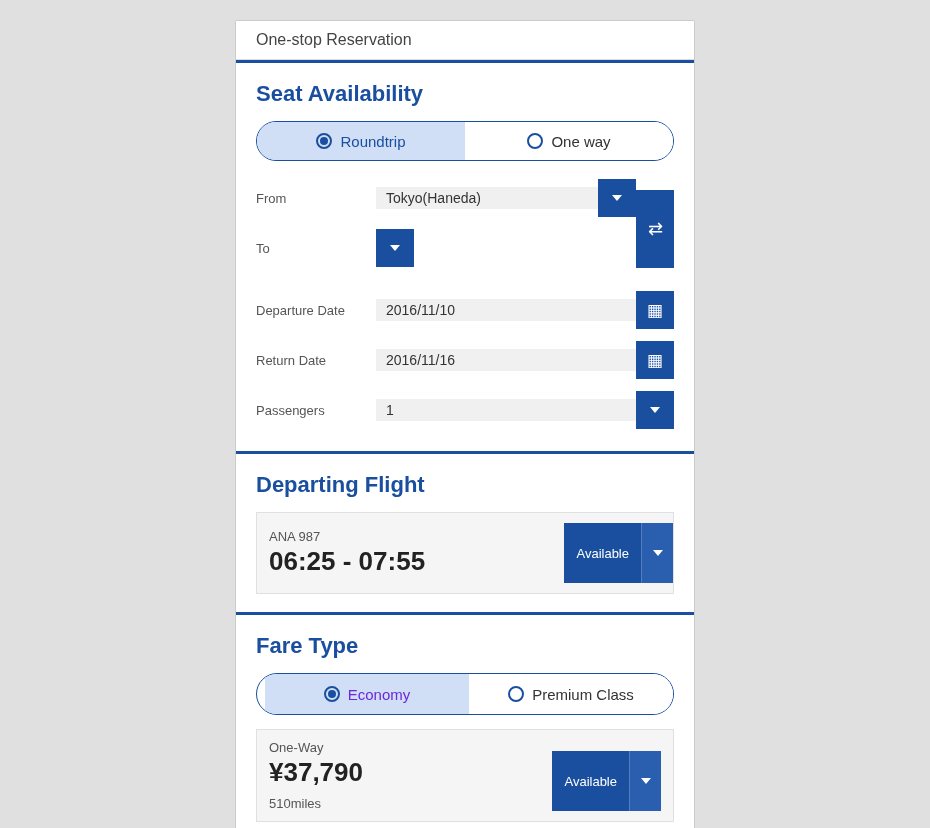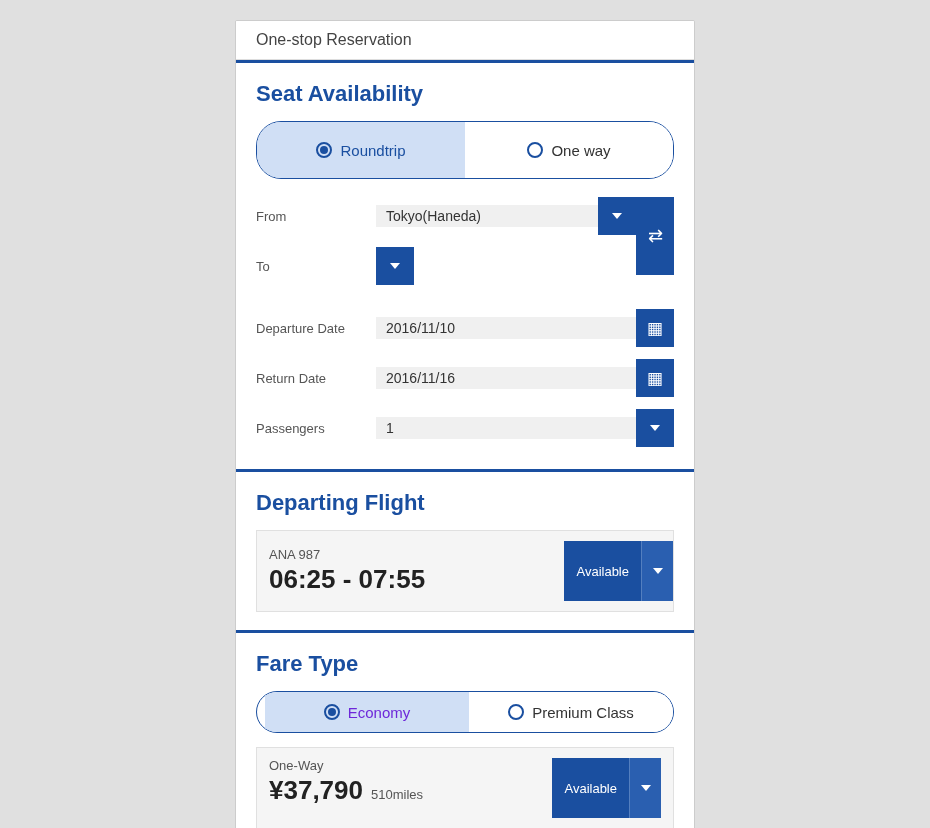--- a/index.html
+++ b/index.html
@@ -51,21 +51,21 @@
       margin-bottom: 14px;
     }
 
     
     .trip-toggle {
       display: flex;
       border: 1.5px solid #1a4fa0;
       border-radius: 25px;
       overflow: hidden;
       margin-bottom: 18px;
-      height: 58px;
+      height: 40px;
     }
 
     .trip-option {
       flex: 1;
       display: flex;
       align-items: center;
       justify-content: center;
       gap: 8px;
       cursor: pointer;
       font-size: 15px;
@@ -265,38 +265,39 @@
 
     
     .fare-card {
       background: #f5f5f5;
       border: 1px solid #e0e0e0;
       margin-bottom: 8px;
     }
 
     .fare-card-inner {
       display: flex;
-      align-items: flex-start;
+      align-items: flex-end;
       padding: 10px 12px 10px 12px;
     }
 
     .fare-info {
       flex: 1;
     }
 
     .fare-subtitle {
       font-size: 13px;
       color: #555;
       margin-bottom: 2px;
     }
 
     .fare-price-row {
       display: flex;
       align-items: baseline;
       gap: 8px;
+      flex-direction: column;
     }
 
     .fare-price {
       font-size: 26px;
       font-weight: bold;
       color: #222;
     }
 
     .fare-miles {
       font-size: 13px;
@@ -321,21 +322,21 @@
       <div class="trip-option selected">
         <div class="radio-dot filled"></div>
         <span>Roundtrip</span>
       </div>
       <div class="trip-option">
         <div class="radio-dot"></div>
         <span>One way</span>
       </div>
     </div>
 
-    <div class="form-row" style="align-items: flex-start; gap: 0;">
+    <div class="form-row" style="align-items: center; gap: 0;">
       <div style="flex: 1;">
 
         <div style="display: flex; align-items: center; margin-bottom: 12px;">
           <div class="form-label">From</div>
           <div class="form-input-group">
             <input class="form-input" type="text" value="Tokyo(Haneda)" style="">
             <button class="btn-blue">
               <span class="chevron-down"></span>
             </button>
           </div>

